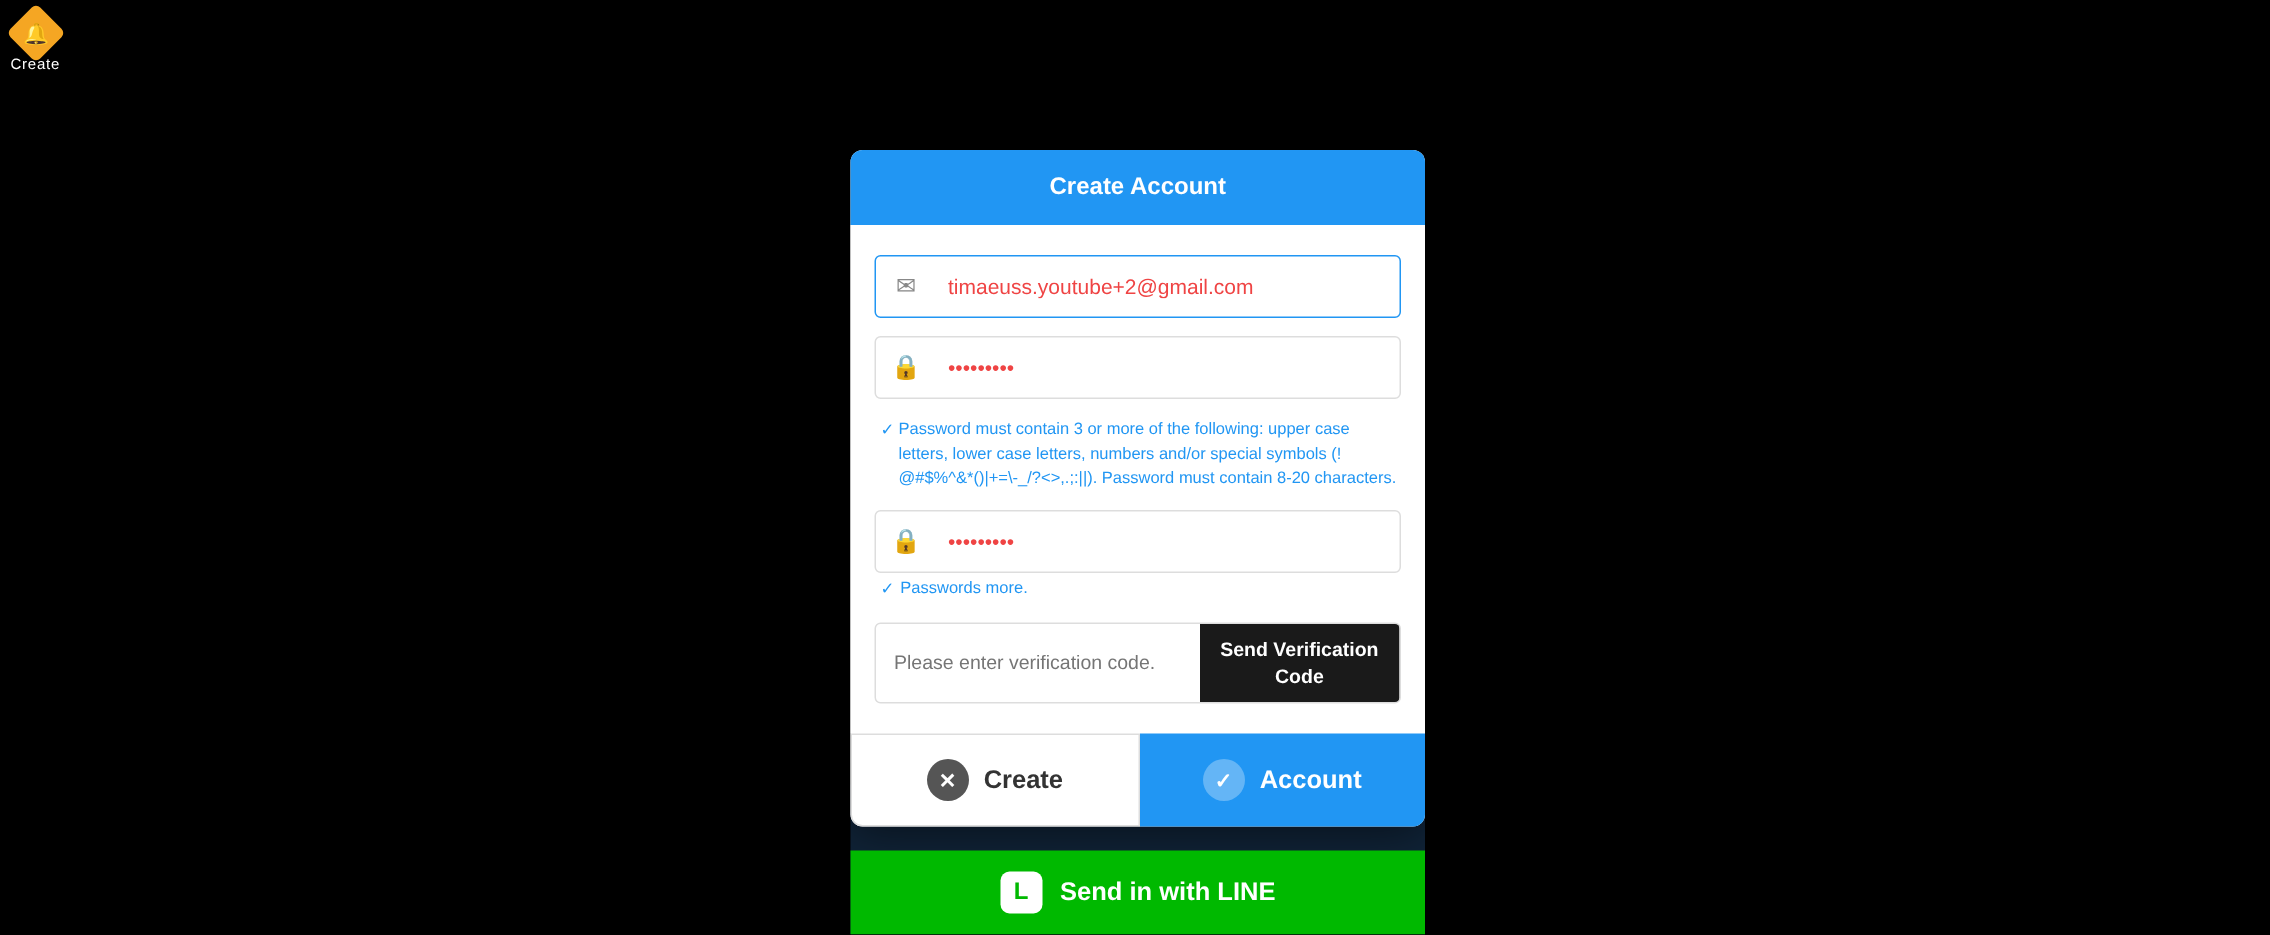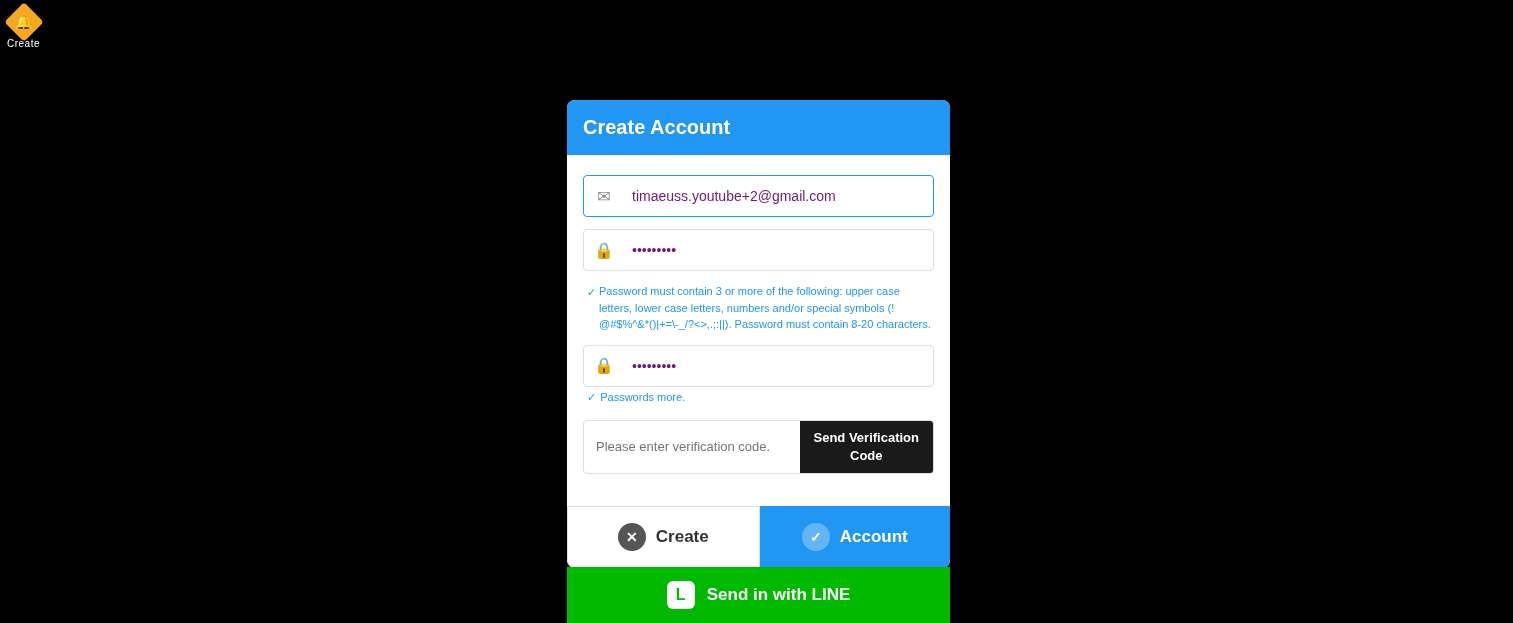--- a/index.html
+++ b/index.html
@@ -61,23 +61,23 @@
       width: 383px;
       background: #fff;
       border-radius: 8px;
       overflow: visible;
       box-shadow: 0 4px 30px rgba(0,0,0,0.5);
     }
 
     .dialog-header {
       background: #2196f3;
       color: #fff;
-      text-align: left;
+      text-align: center;
       padding: 16px;
-      font-size: 20px;
+      font-size: 16px;
       font-weight: bold;
       border-radius: 8px 8px 0 0;
     }
 
     .dialog-body {
       background: #fff;
       padding: 20px 16px;
     }
 
     
@@ -102,21 +102,21 @@
       color: #888;
       font-size: 16px;
       padding: 0 8px;
     }
     .field-input {
       flex: 1;
       border: none;
       outline: none;
       font-size: 14px;
       padding: 12px 8px;
-      color: #701a75;
+      color: #ef4444;
       background: transparent;
     }
 
     
     .password-hint {
       color: #2196f3;
       font-size: 11px;
       line-height: 1.5;
       margin-bottom: 12px;
       padding-left: 4px;
@@ -132,21 +132,21 @@
       display: flex;
       align-items: center;
       gap: 4px;
     }
 
     
     .verification-row {
       display: flex;
       align-items: center;
       gap: 8px;
-      margin-bottom: 12px;
+      margin-bottom: 0;
       border: 1px solid #ddd;
       border-radius: 4px;
       overflow: hidden;
     }
     .verification-input {
       flex: 1;
       border: none;
       outline: none;
       font-size: 13px;
       padding: 12px 12px;

